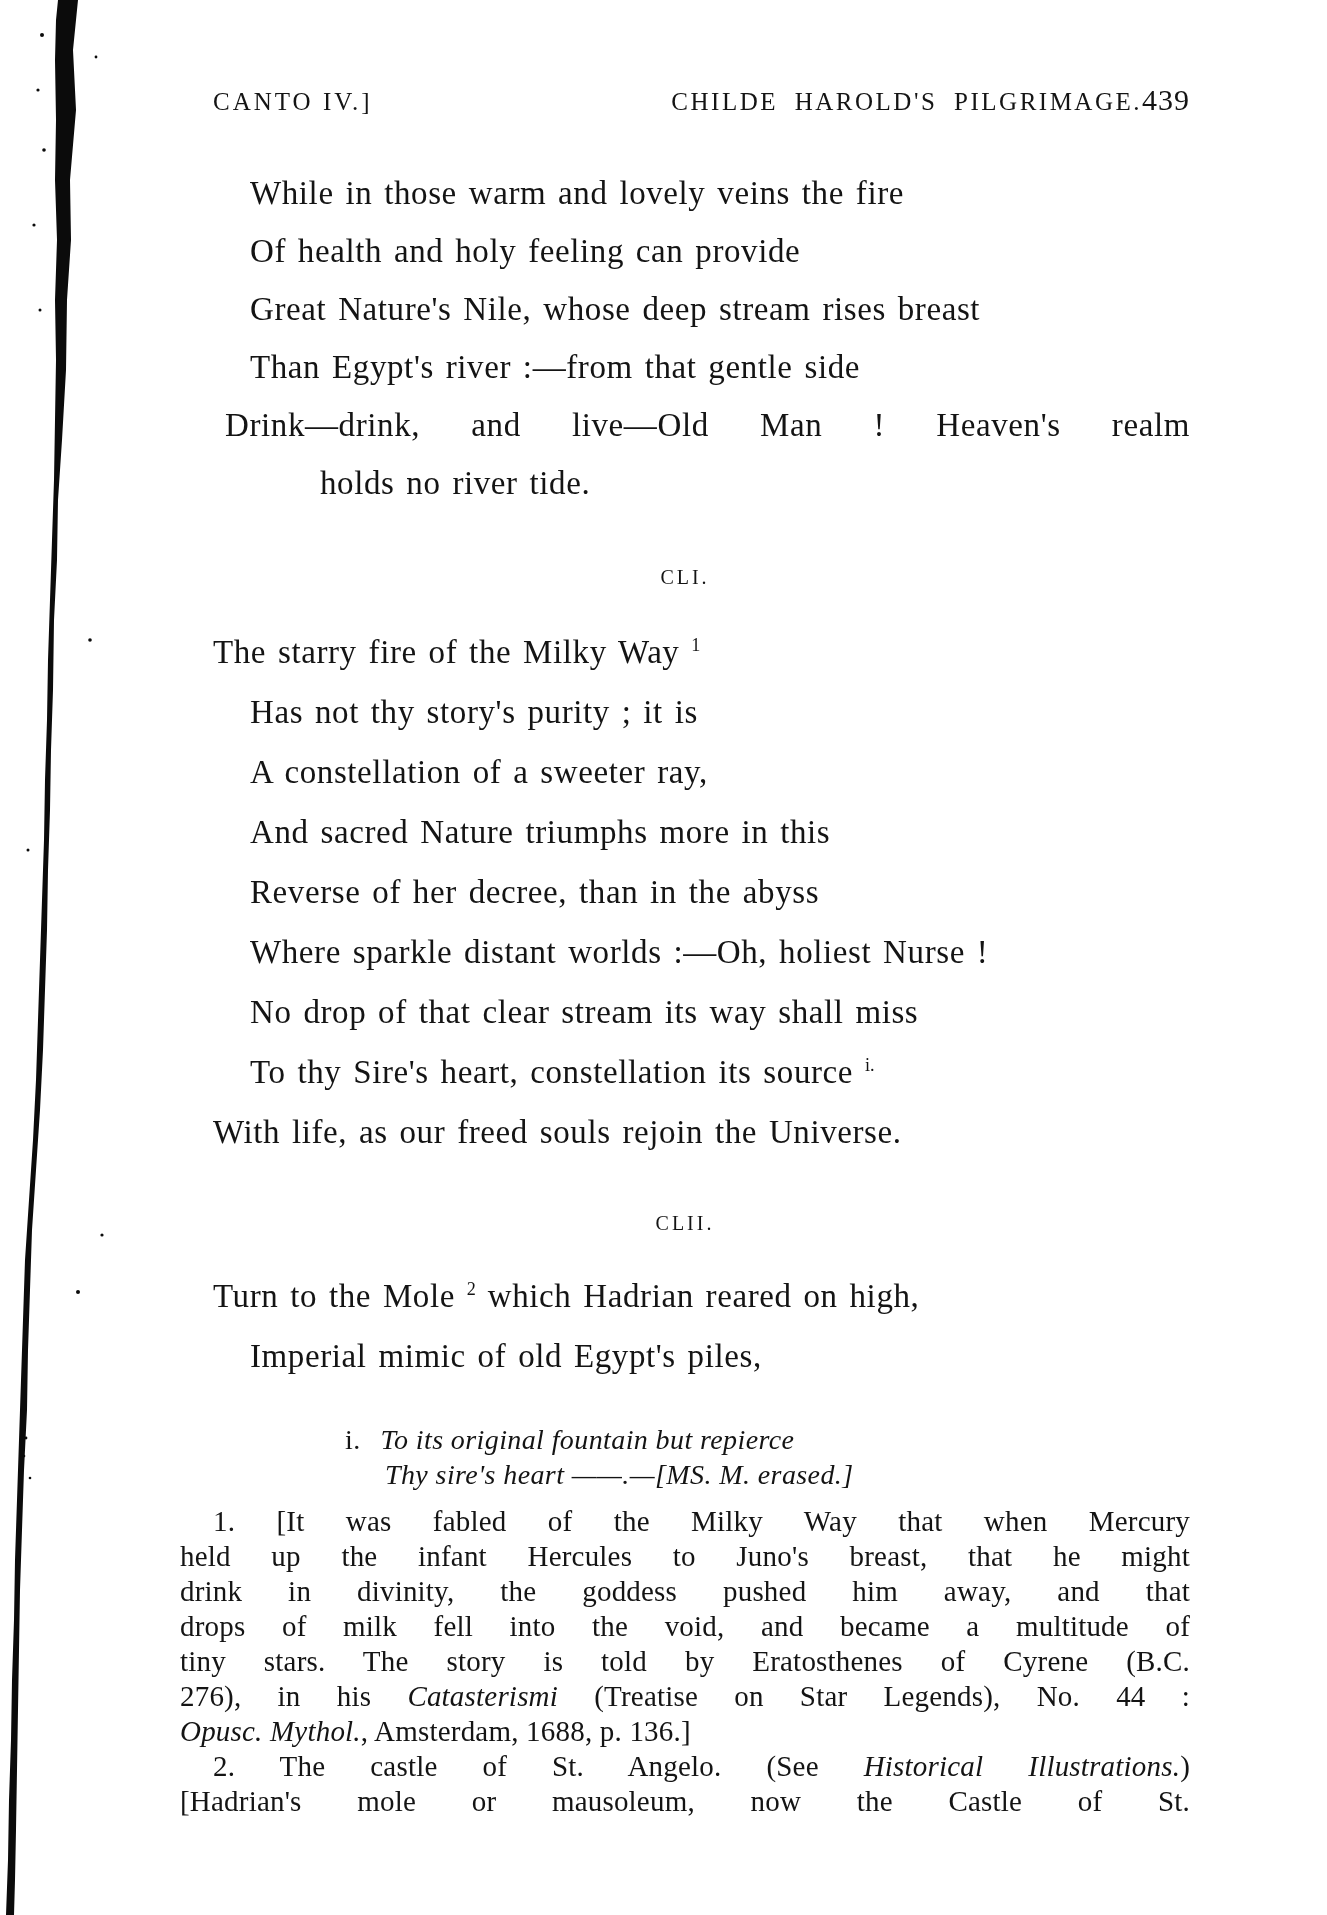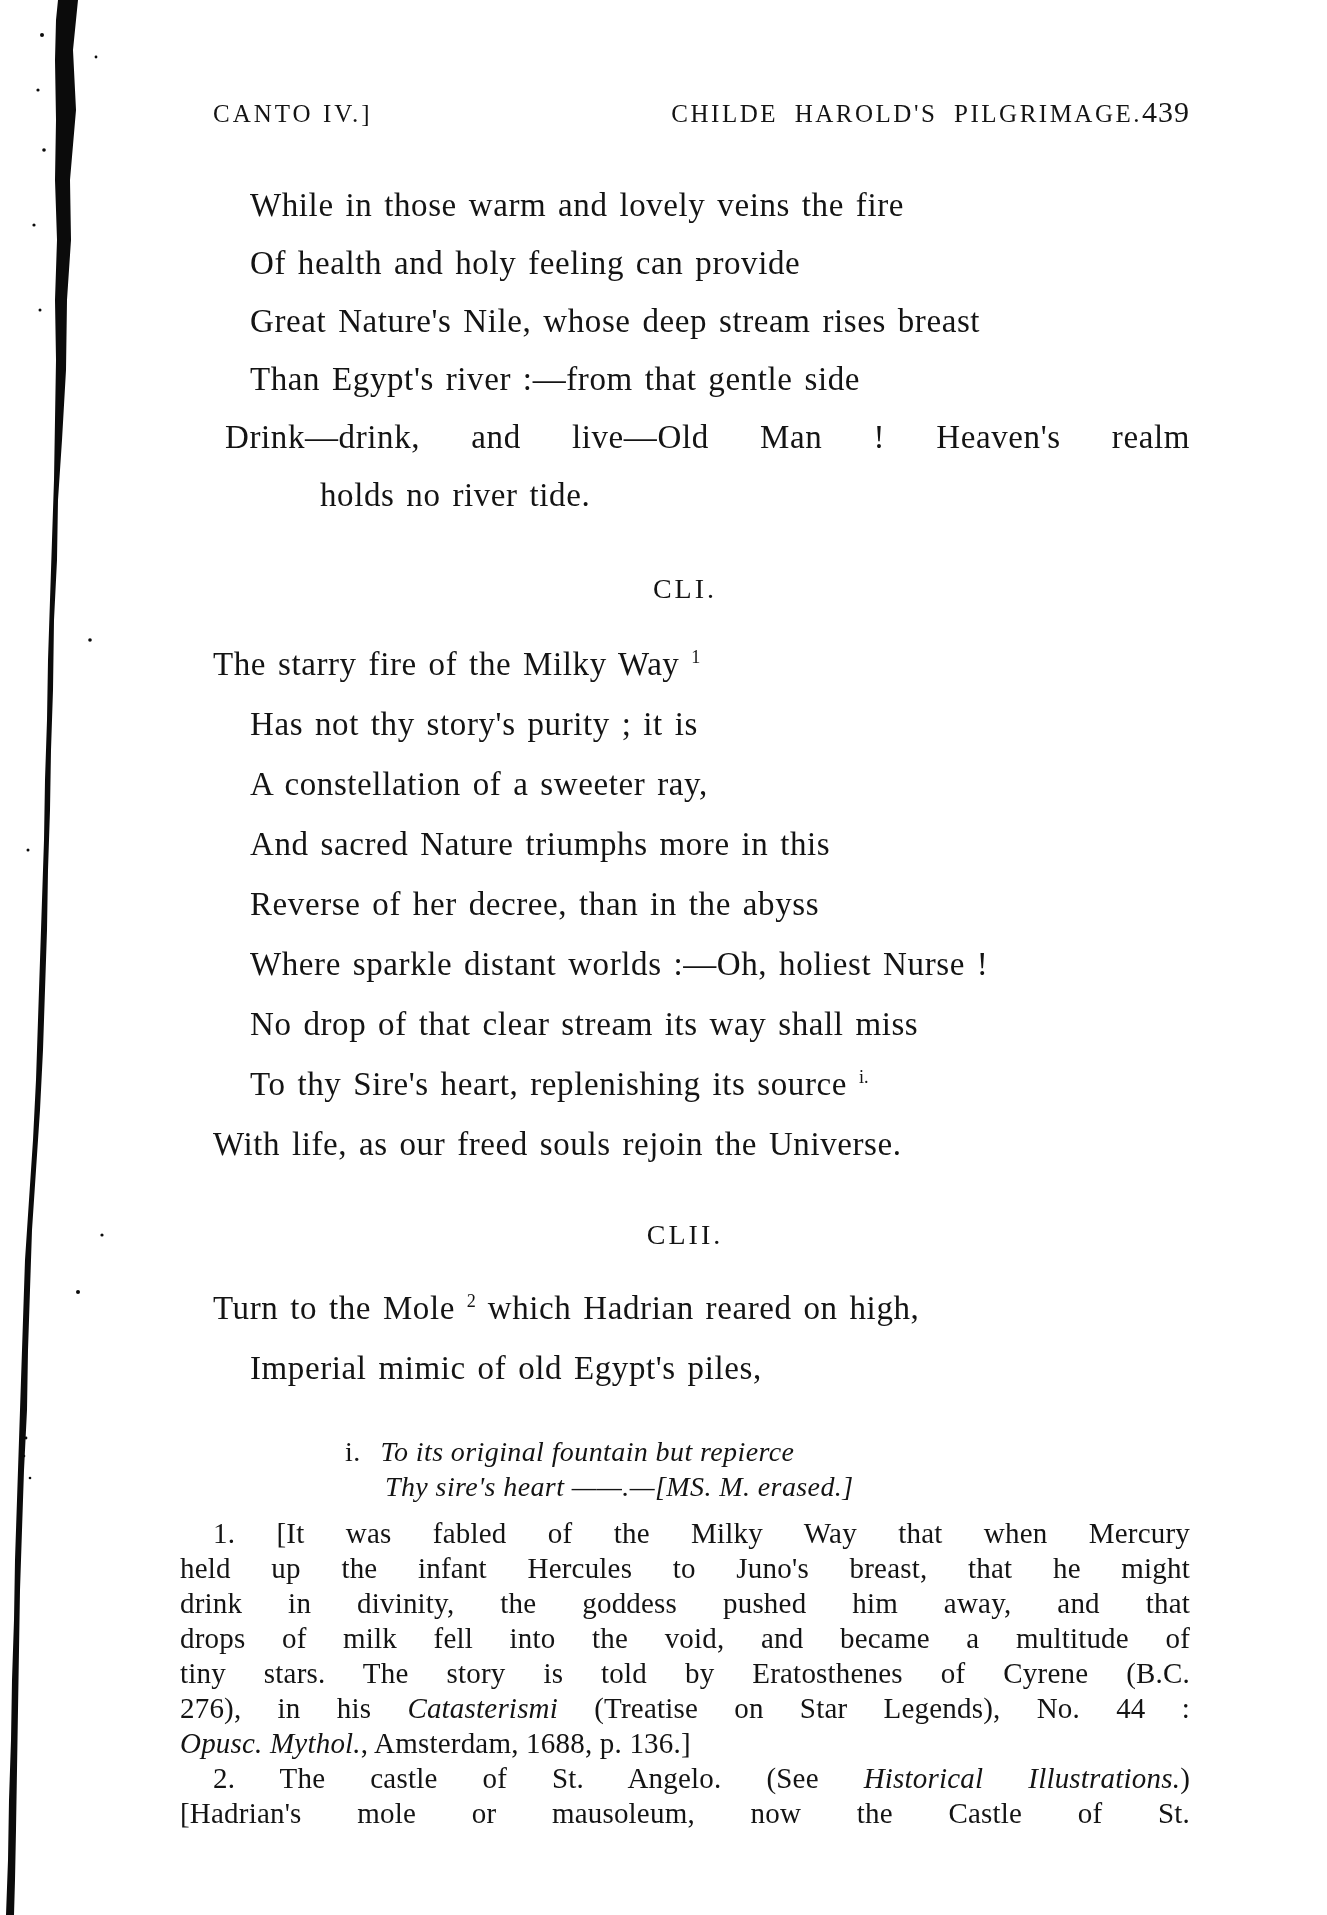--- a/index.html
+++ b/index.html
@@ -5,21 +5,21 @@
   html,body{margin:0;padding:0;background:#e8e8e8;}
   .page{
     position:relative;
     width:1327px;height:1915px;
     background:#ffffff;
     overflow:hidden;
     font-family:"Liberation Serif","DejaVu Serif",serif;
     color:#141414;
   }
   .binding{position:absolute;left:0;top:0;}
-  .content{position:absolute;left:180px;top:12px;width:1010px;}
+  .content{position:absolute;left:180px;top:0;width:1010px;}
 
   
   .header{
     display:grid;grid-template-columns:auto 1fr auto;align-items:baseline;
     margin-top:40px;font-size:25px;letter-spacing:3px;line-height:32px;
   }
   .header .hcanto{padding-left:33px;}
   .header .htitle{text-align:right;letter-spacing:2.5px;word-spacing:8px;margin-top:46px;}
   .header .hpage{font-size:30px;letter-spacing:1px;}
 
@@ -30,21 +30,21 @@
   .pline{line-height:60px;white-space:nowrap;letter-spacing:0.6px;word-spacing:3px;}
   .pl-first{padding-left:33px;}
   .pl-body{padding-left:70px;}
   .pl-out{padding-left:45px;}
   .pl-deep{padding-left:140px;}
   .jline{white-space:normal;text-align:justify;overflow:hidden;}
   .stanza-cl .jline{height:58px;}
   .jline::after{content:"";display:inline-block;width:100%;height:0;}
   sup{font-size:0.55em;vertical-align:super;line-height:0;letter-spacing:0;}
 
-  .sect-head{text-align:center;font-size:28px;letter-spacing:3px;line-height:30px;}
+  .sect-head{text-align:center;font-size:20px;letter-spacing:3px;line-height:30px;}
   .head-cli{margin-top:50px;}
   .head-clii{margin-top:46px;}
   .stanza-cli{margin-top:30px;}
   .stanza-clii{margin-top:28px;}
 
   
   .variant{margin-top:36px;font-size:28px;line-height:35px;letter-spacing:0.4px;}
   .vline1{margin-left:165px;}
   .vline2{margin-left:205px;}
   .vmark{display:inline-block;margin-right:20px;}
@@ -108,21 +108,21 @@
     <div class="sect-head head-cli">CLI.</div>
 
     <div class="stanza stanza-cli">
       <div class="pline pl-first"><span>The starry fire of the Milky Way</span> <sup>1</sup></div>
       <div class="pline pl-body">Has not thy story's purity ; it is</div>
       <div class="pline pl-body">A constellation of a sweeter ray,</div>
       <div class="pline pl-body">And sacred Nature triumphs more in this</div>
       <div class="pline pl-body">Reverse of her decree, than in the abyss</div>
       <div class="pline pl-body">Where sparkle distant worlds :—Oh, holiest Nurse !</div>
       <div class="pline pl-body">No drop of that clear stream its way shall miss</div>
-      <div class="pline pl-body"><span>To thy Sire's heart, replenishing its source</span> <sup>i.</sup></div>
+      <div class="pline pl-body"><span>To thy Sire's heart, constellation its source</span> <sup>i.</sup></div>
       <div class="pline pl-first">With life, as our freed souls rejoin the Universe.</div>
     </div>
 
     <div class="sect-head head-clii">CLII.</div>
 
     <div class="stanza stanza-clii">
       <div class="pline pl-first"><span>Turn to the Mole</span> <sup>2</sup><span> which Hadrian reared on high,</span></div>
       <div class="pline pl-body">Imperial mimic of old Egypt's piles,</div>
     </div>
 

